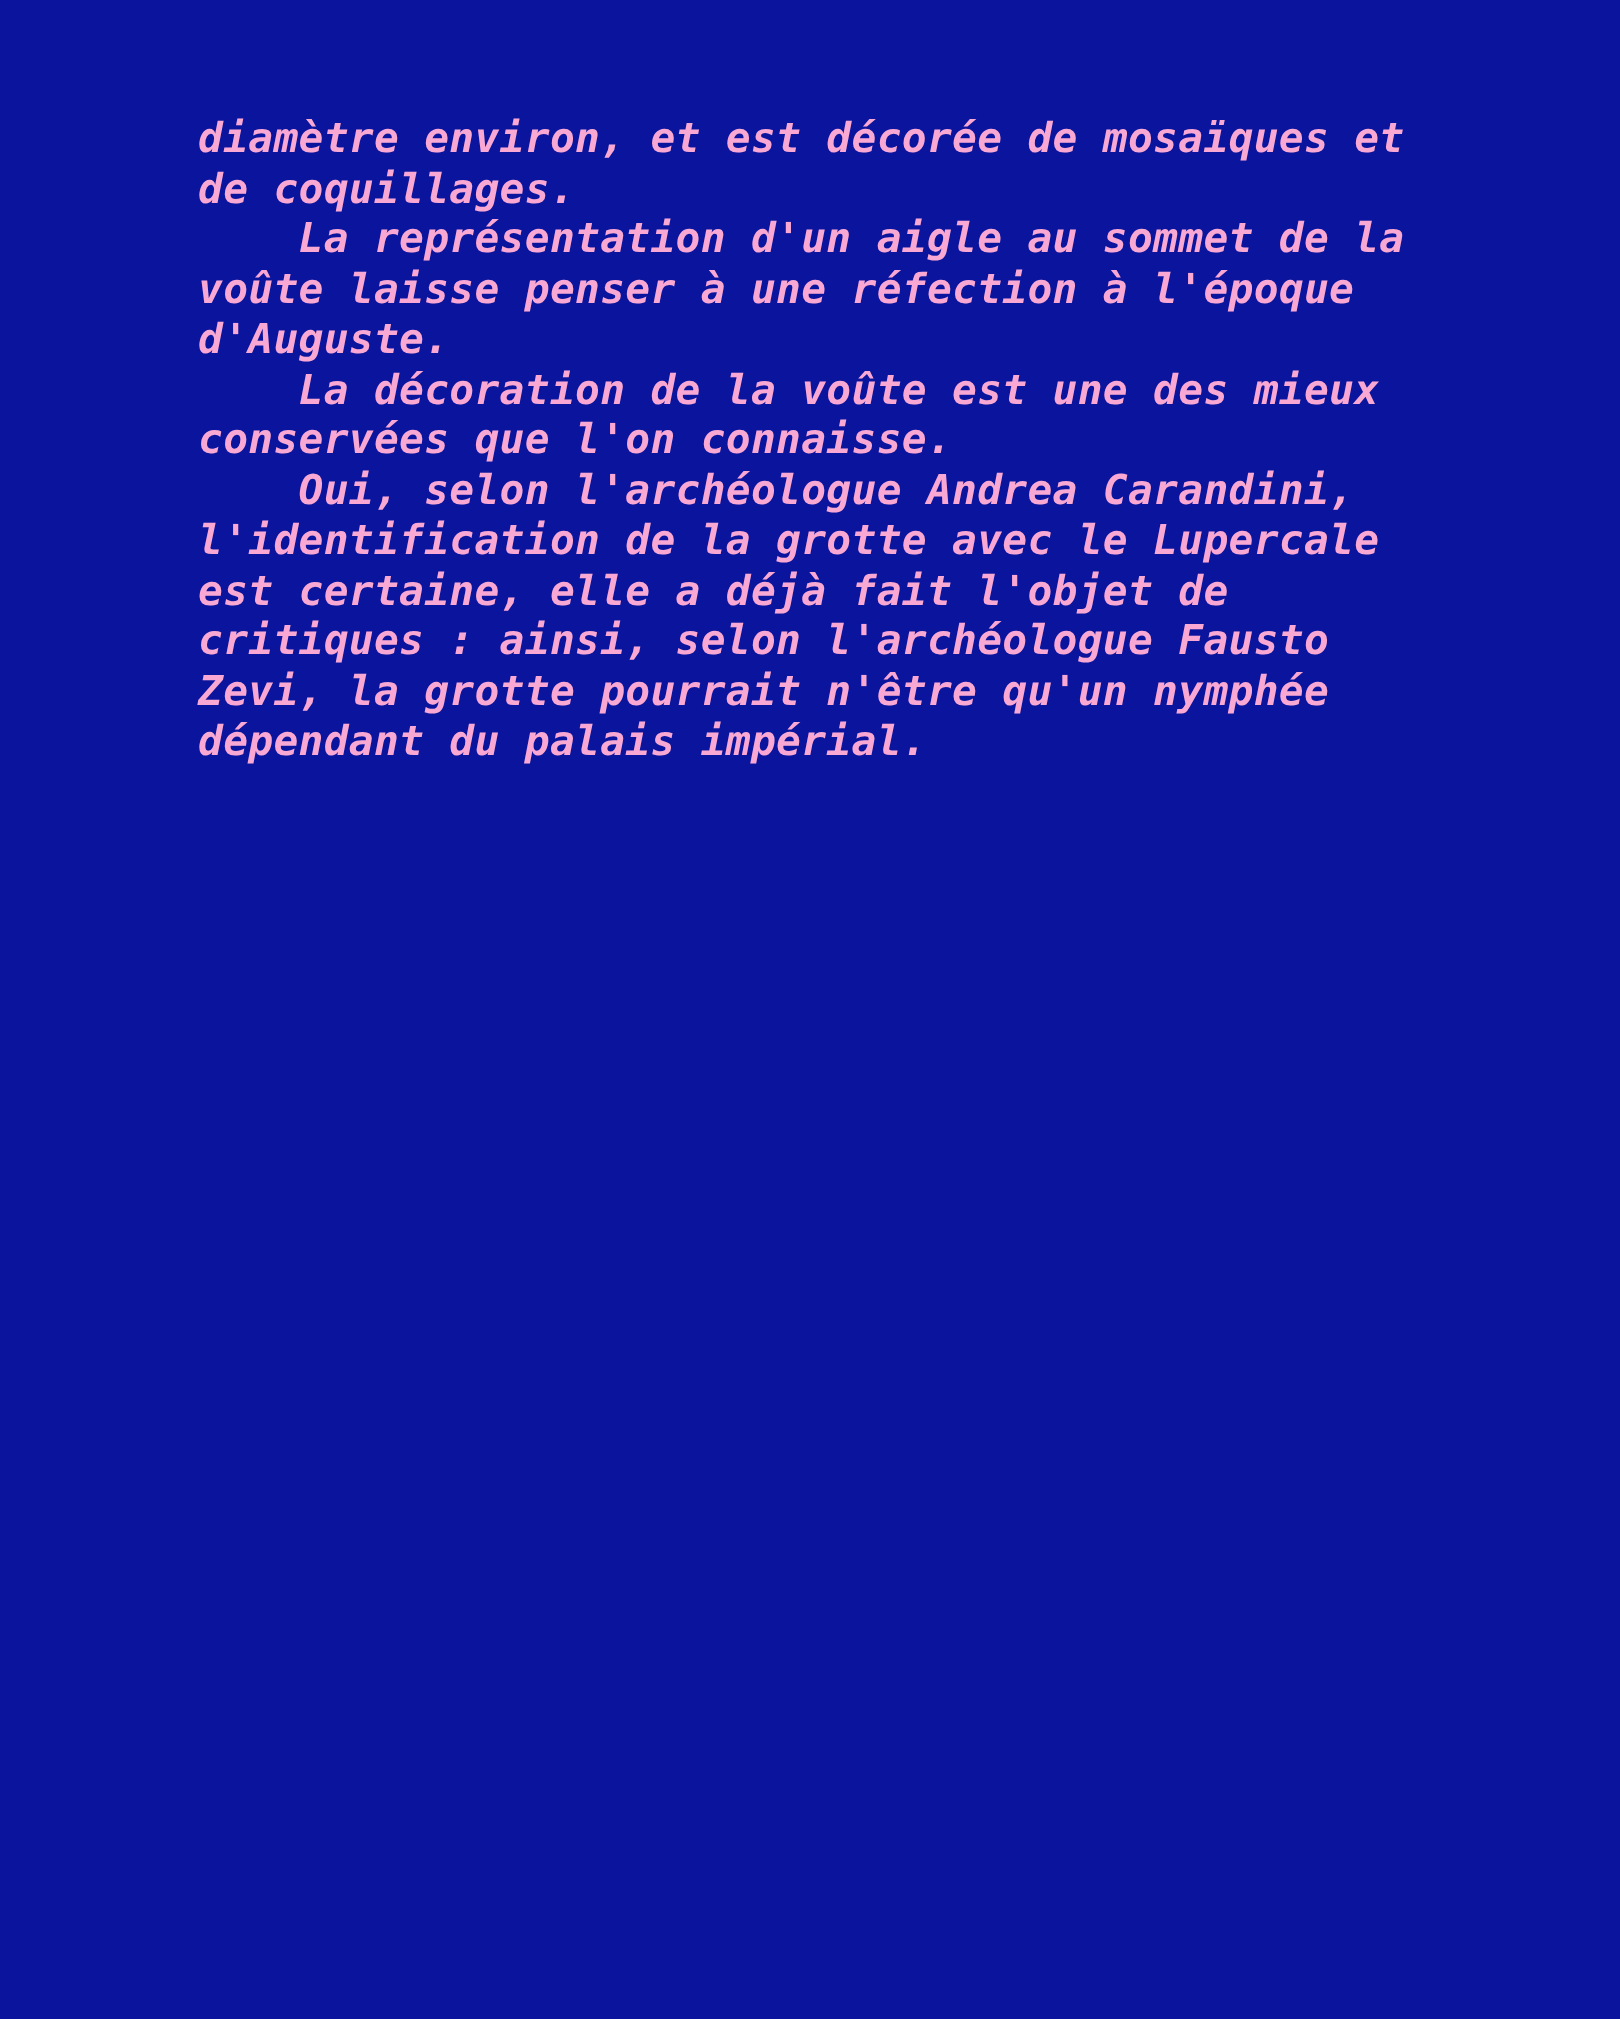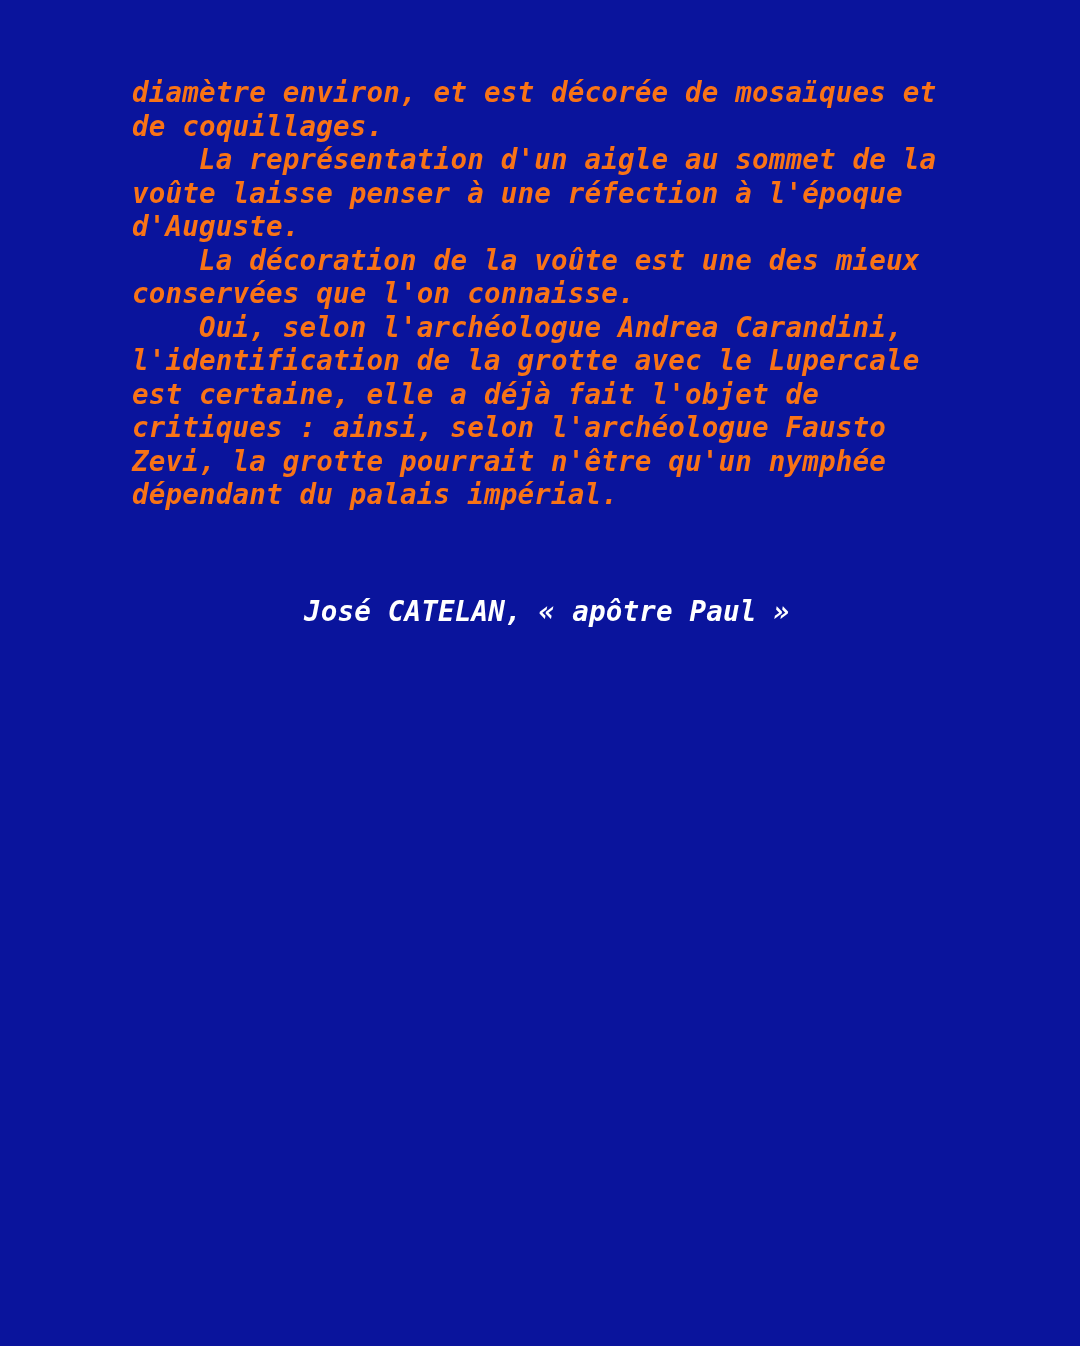--- a/index.html
+++ b/index.html
@@ -18,21 +18,21 @@
     width: 1080px;
     height: 1346px;
     background: #0a149c;
     box-sizing: border-box;
   }
   .body-text {
     position: absolute;
     left: 132px;
     top: 76px;
     width: 830px;
-    color: #f97316;
+    color: #f9a8d4;
     font-family: "DejaVu Sans Mono", monospace;
     font-style: italic;
     font-weight: bold;
     font-size: 27.5px;
     line-height: 33.5px;
     letter-spacing: 0.2px;
     white-space: pre-wrap;
     text-align: left;
   }
   .signature {
@@ -61,14 +61,13 @@
 voûte laisse penser à une réfection à l'époque
 d'Auguste.
     La décoration de la voûte est une des mieux
 conservées que l'on connaisse.
     Oui, selon l'archéologue Andrea Carandini,
 l'identification de la grotte avec le Lupercale
 est certaine, elle a déjà fait l'objet de
 critiques : ainsi, selon l'archéologue Fausto
 Zevi, la grotte pourrait n'être qu'un nymphée
 dépendant du palais impérial.</div>
-  <div class="signature">José CATELAN, « apôtre Paul »</div>
 </div>
 
 </body></html>

